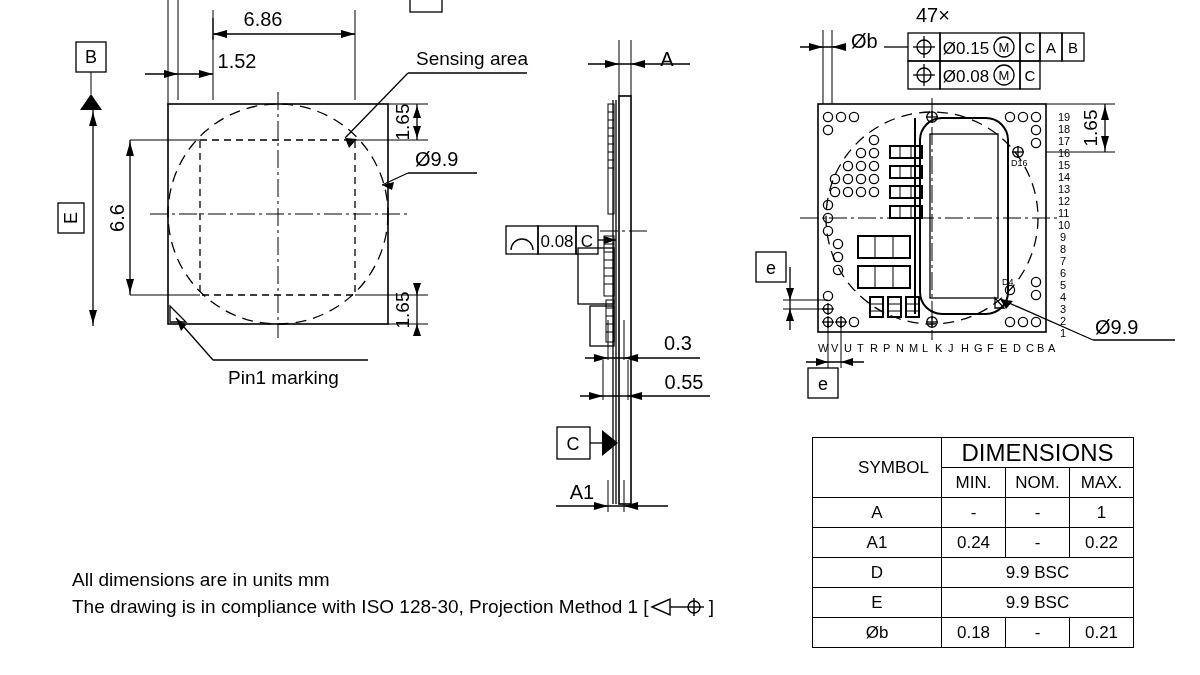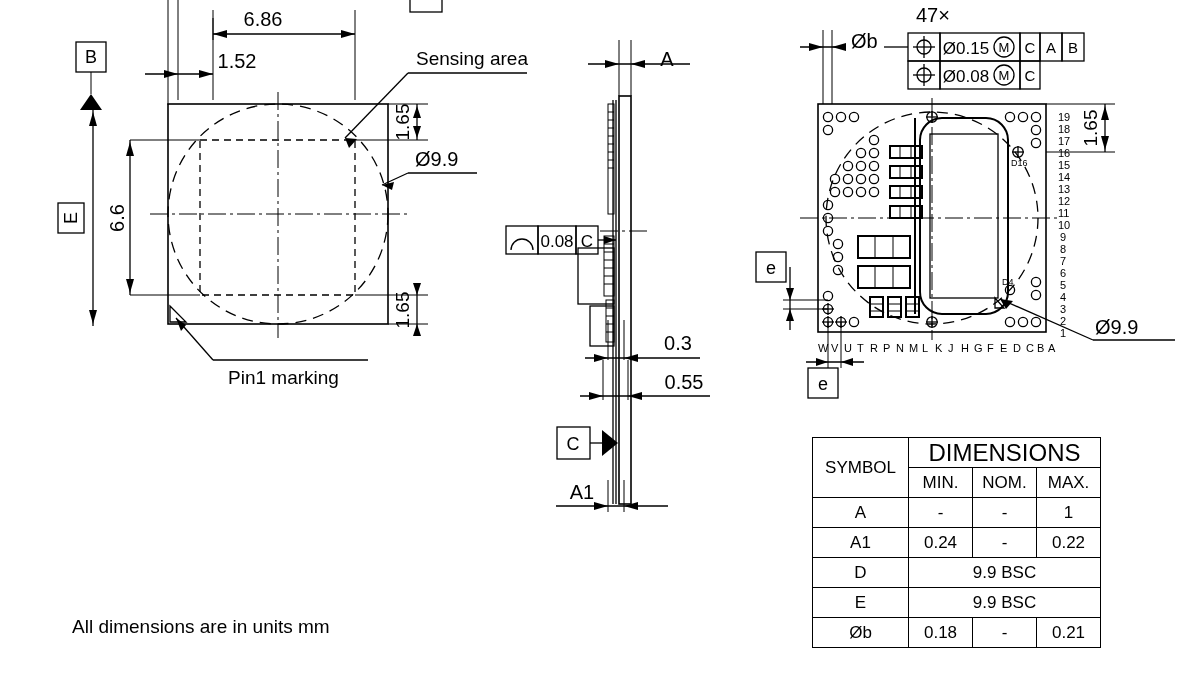--- a/index.html
+++ b/index.html
@@ -40,28 +40,28 @@
   }
   #dimtable td,#dimtable th{
     border:1.6px solid #000;
     text-align:center;
     font-weight:400;
     font-size:17px;
     padding:0;
     height:29px;
     color:#000;
   }
-  #dimtable .symcol{width:95px;}
+  #dimtable .symcol{width:95px;padding-left:33px;}
   #dimtable .vcol{width:63px;margin-top:21px;}
   #dimtable .hdr{font-size:24px;}
   .notes{
     position:absolute;left:72px;top:566px;
     font-size:19px;line-height:27px;white-space:nowrap;
   }
-  .notes .line{display:block;margin-top:47px;}
+  .notes .line{display:block;}
   .projsym{display:inline-block;vertical-align:-4px;margin:0 1px;}
 </style>
 </head>
 <body>
 
 <div id="sheet">
 
 <svg id="dwg" viewBox="0 0 1200 675">
 
   <g>
@@ -510,15 +510,24 @@
     <td>Øb</td>
     <td>0.18</td>
     <td>-</td>
     <td>0.21</td>
   </tr>
 </tbody>
     </table>
 
 <div class="notes">
   <span class="line">All dimensions are in units mm</span>
+  <span class="line">
+    <span>The drawing is in compliance with ISO 128-30, Projection Method 1 [</span><span class="projsym"><svg width="58" height="20" viewBox="0 0 58 20">
+            <path d="M2,10 L20,2 L20,18 Z" fill="none" stroke="#000" stroke-width="1.4"></path>
+            <line x1="20" y1="10" x2="34" y2="10" stroke="#000" stroke-width="1.4"></line>
+            <circle cx="44" cy="10" r="6" fill="none" stroke="#000" stroke-width="1.4"></circle>
+            <line x1="34" y1="10" x2="54" y2="10" stroke="#000" stroke-width="1.4"></line>
+            <line x1="44" y1="1" x2="44" y2="19" stroke="#000" stroke-width="1.4"></line>
+          </svg></span><span>]</span>
+  </span>
 </div>
 
 </div>
 
 </body></html>

